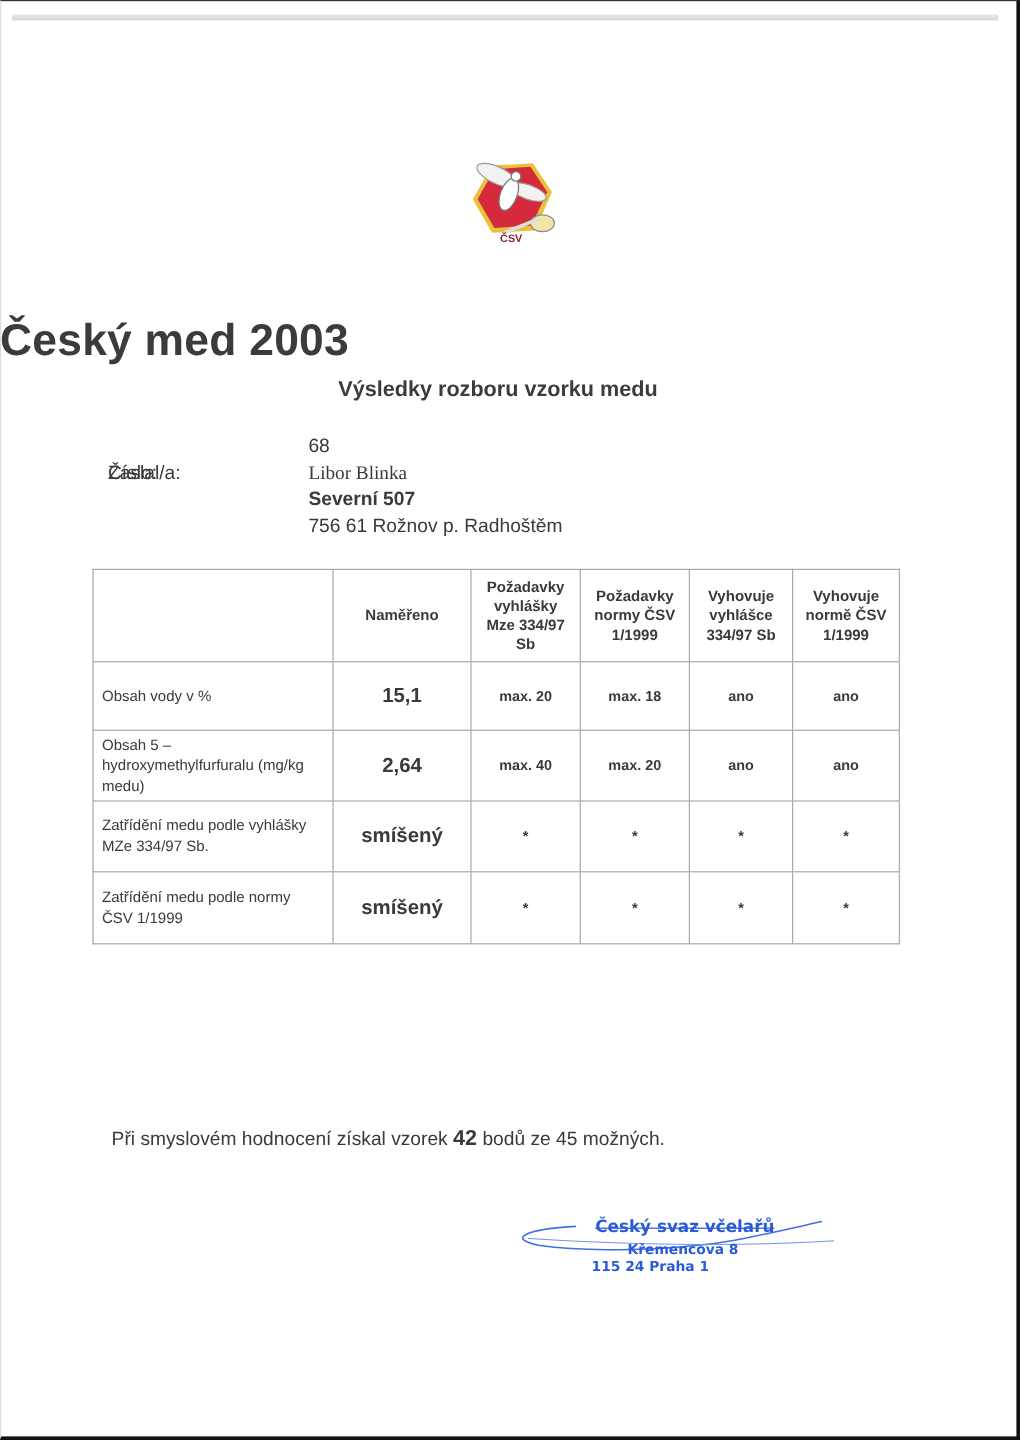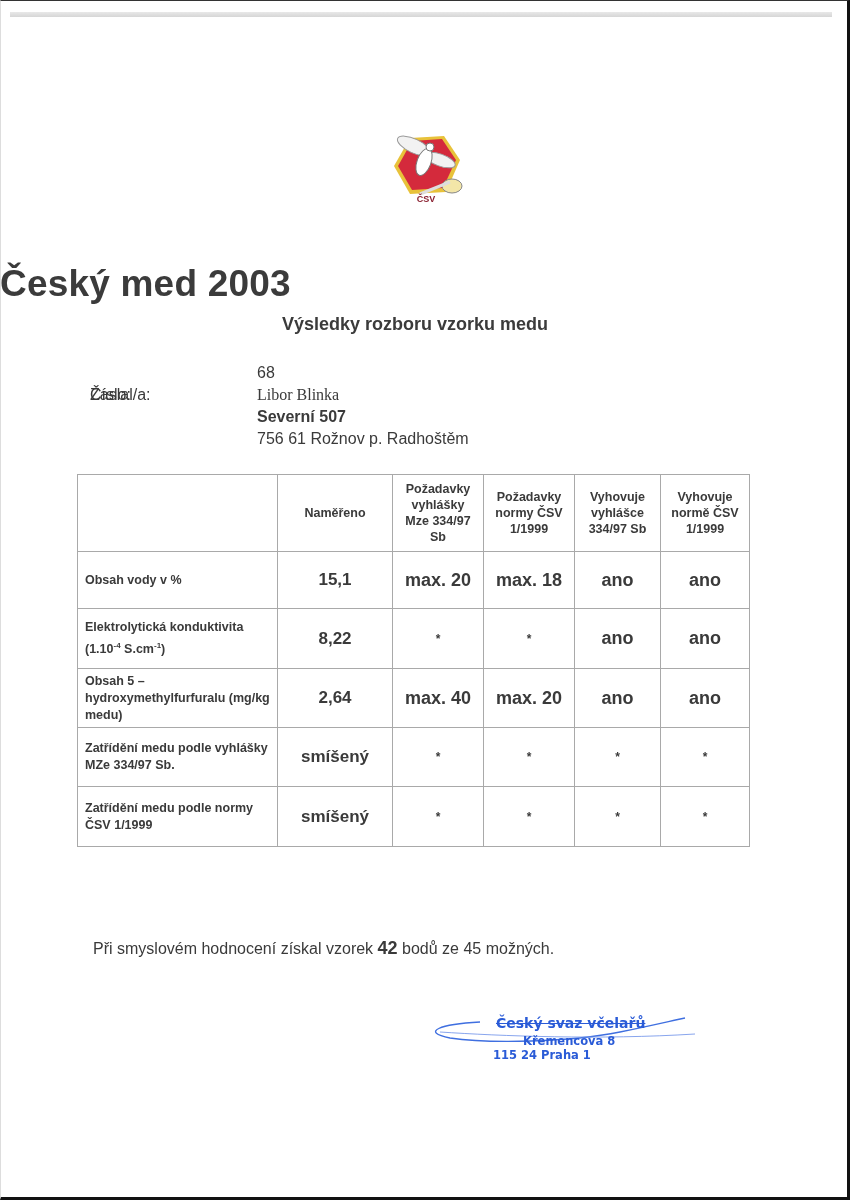--- a/index.html
+++ b/index.html
@@ -43,25 +43,25 @@
     width: 672px;
   }
   table.results td, table.results th {
     border: 1px solid #a9a9a9; padding: 0 6px; color: #3a3a3a;
   }
   table.results th {
     font-size: 12.5px; font-weight: bold; text-align: center; line-height: 16px;
     height: 76px;
   }
   table.results td.rowlabel {
-    font-size: 12.5px; font-weight: bold; text-align: left; line-height: 17px;
+    font-size: 12.5px; font-weight: normal; text-align: left; line-height: 17px;
     padding-left: 7px;
   }
   table.results td.val {
-    text-align: center; font-weight: bold; font-size: 18px;
+    text-align: center; font-weight: bold; font-size: 12px;
   }
   table.results td.star { font-size: 12px; }
   .r1 td { height: 56px; }
   .r2 td { height: 59px; }
   .r3 td { height: 58px; }
   .r4 td { height: 58px; }
   .r5 td { height: 59px; }
   .r6 td { height: 58px; }
   .sup { font-size: 8px; vertical-align: super; }
   .summary {
@@ -126,31 +126,20 @@
   </thead>
   <tbody>
     <tr class="r1">
       <td class="rowlabel">Obsah vody v %</td>
       <td class="val" style="font-size:17px">15,1</td>
       <td class="val">max. 20</td>
       <td class="val">max. 18</td>
       <td class="val">ano</td>
       <td class="val">ano</td>
     </tr>
-    <tr class="r2">
-      <td class="rowlabel">
-        <span>Elektrolytická konduktivita</span><br>
-        <span><span>(1.10</span><span class="sup">-4</span><span> S.cm</span><span class="sup">-1</span><span>)</span></span>
-      </td>
-      <td class="val" style="font-size:17px">8,22</td>
-      <td class="val star">*</td>
-      <td class="val star">*</td>
-      <td class="val">ano</td>
-      <td class="val">ano</td>
-    </tr>
     <tr class="r3">
       <td class="rowlabel">Obsah 5 – hydroxymethylfurfuralu (mg/kg medu)</td>
       <td class="val" style="font-size:17px">2,64</td>
       <td class="val">max. 40</td>
       <td class="val">max. 20</td>
       <td class="val">ano</td>
       <td class="val">ano</td>
     </tr>
     <tr class="r4">
       <td class="rowlabel">Zatřídění medu podle vyhlášky MZe 334/97 Sb.</td>

